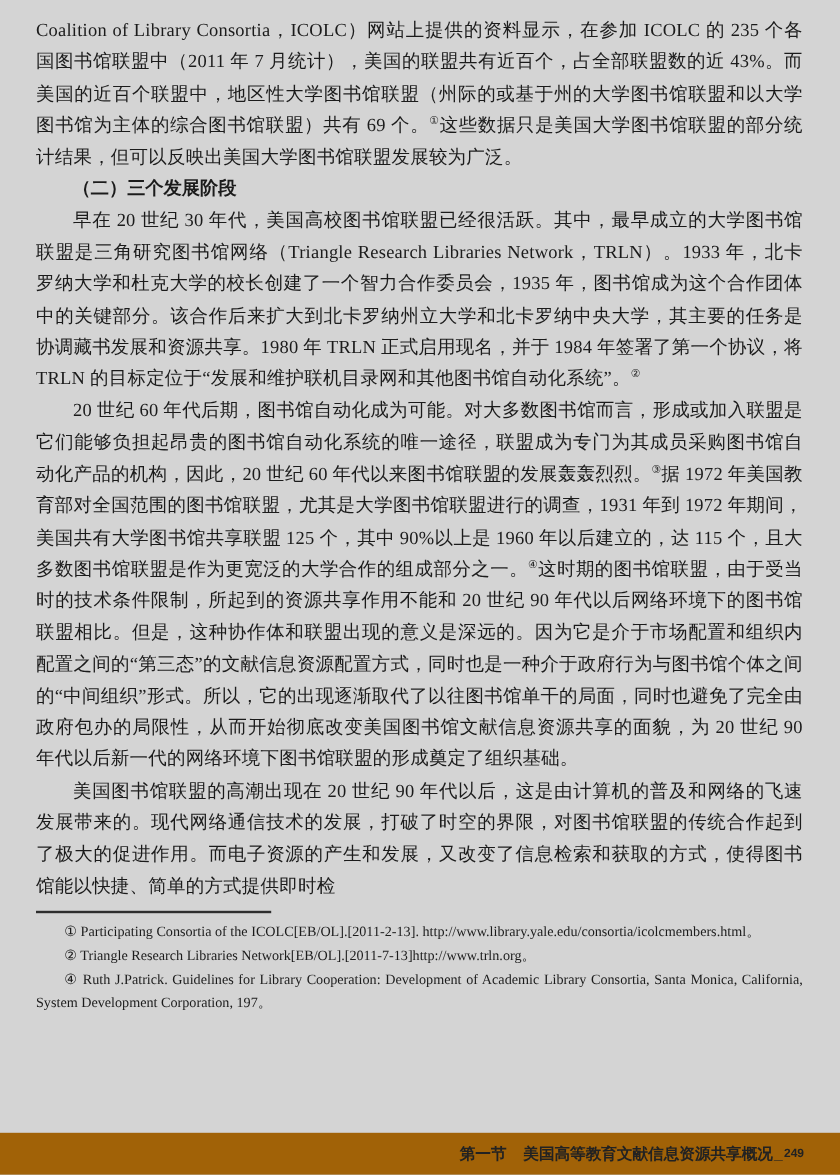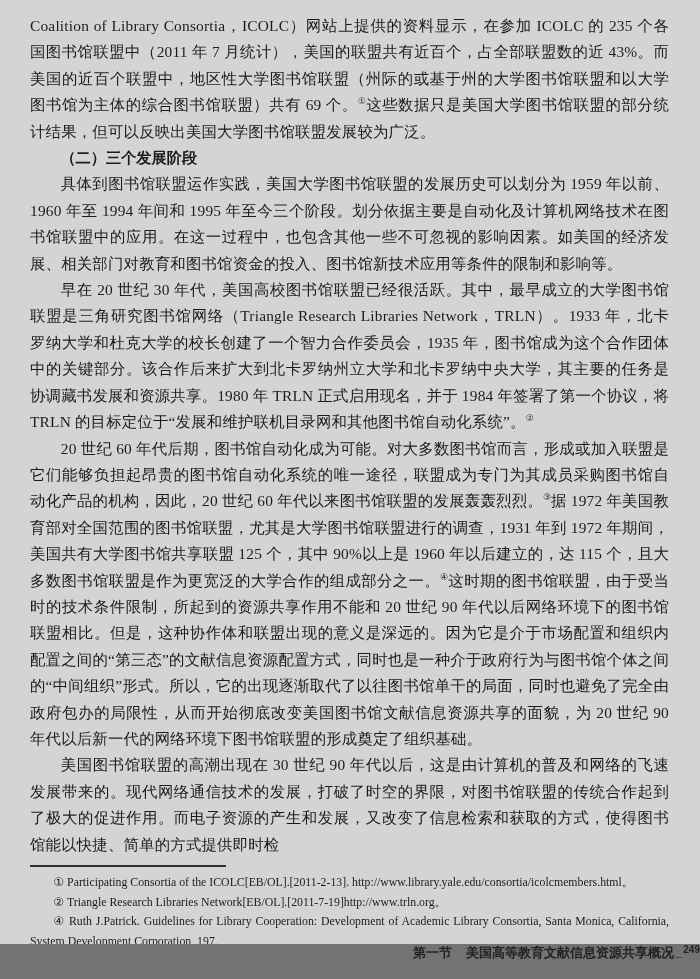--- a/index.html
+++ b/index.html
@@ -54,57 +54,57 @@
     line-height:19.6px;
     text-align:justify;
     text-indent:2em;
     letter-spacing:0;
     overflow-wrap:break-word;
   }
   .footer-band{
     position:absolute;
     left:0;bottom:0;
     width:100%;height:35px;
-    background:#737373;
+    background:#a16207;
     box-sizing:border-box;
+    padding-right:30px;
     display:flex;
-    align-items:flex-start;
+    align-items:center;
     justify-content:flex-end;
     font-family:"Liberation Sans","DejaVu Sans",sans-serif;
     font-weight:bold;
     color:#222;
   }
   .footer-section{font-size:13px;margin-right:14px;}
   .footer-title{font-size:13px;}
   .footer-divider{font-size:13px;margin:0 1px;}
   .footer-page-number{font-size:10px;}
 </style>
 </head>
 <body>
 
 <div class="page">
   <div class="content">
 
     <p class="body-par no-indent">Coalition of Library Consortia，ICOLC）网站上提供的资料显示，在参加 ICOLC 的 235 个各国图书馆联盟中（2011 年 7 月统计），美国的联盟共有近百个，占全部联盟数的近 43%。而美国的近百个联盟中，地区性大学图书馆联盟（州际的或基于州的大学图书馆联盟和以大学图书馆为主体的综合图书馆联盟）共有 69 个。<sup class="fn-ref">①</sup>这些数据只是美国大学图书馆联盟的部分统计结果，但可以反映出美国大学图书馆联盟发展较为广泛。</p>
 
     <p class="section-heading">（二）三个发展阶段</p>
 
-    <p class="body-par">具体到图书馆联盟运作实践，美国大学图书馆联盟的发展历史可以划分为 1959 年以前、1960 年至 1994 年间和 1995 年至今三个阶段。划分依据主要是自动化及计算机网络技术在图书馆联盟中的应用。在这一过程中，也包含其他一些不可忽视的影响因素。如美国的经济发展、相关部门对教育和图书馆资金的投入、图书馆新技术应用等条件的限制和影响等。</p>
 
     <p class="body-par">早在 20 世纪 30 年代，美国高校图书馆联盟已经很活跃。其中，最早成立的大学图书馆联盟是三角研究图书馆网络（Triangle Research Libraries Network，TRLN）。1933 年，北卡罗纳大学和杜克大学的校长创建了一个智力合作委员会，1935 年，图书馆成为这个合作团体中的关键部分。该合作后来扩大到北卡罗纳州立大学和北卡罗纳中央大学，其主要的任务是协调藏书发展和资源共享。1980 年 TRLN 正式启用现名，并于 1984 年签署了第一个协议，将 TRLN 的目标定位于“发展和维护联机目录网和其他图书馆自动化系统”。<sup class="fn-ref">②</sup></p>
 
     <p class="body-par">20 世纪 60 年代后期，图书馆自动化成为可能。对大多数图书馆而言，形成或加入联盟是它们能够负担起昂贵的图书馆自动化系统的唯一途径，联盟成为专门为其成员采购图书馆自动化产品的机构，因此，20 世纪 60 年代以来图书馆联盟的发展轰轰烈烈。<sup class="fn-ref">③</sup>据 1972 年美国教育部对全国范围的图书馆联盟，尤其是大学图书馆联盟进行的调查，1931 年到 1972 年期间，美国共有大学图书馆共享联盟 125 个，其中 90%以上是 1960 年以后建立的，达 115 个，且大多数图书馆联盟是作为更宽泛的大学合作的组成部分之一。<sup class="fn-ref">④</sup>这时期的图书馆联盟，由于受当时的技术条件限制，所起到的资源共享作用不能和 20 世纪 90 年代以后网络环境下的图书馆联盟相比。但是，这种协作体和联盟出现的意义是深远的。因为它是介于市场配置和组织内配置之间的“第三态”的文献信息资源配置方式，同时也是一种介于政府行为与图书馆个体之间的“中间组织”形式。所以，它的出现逐渐取代了以往图书馆单干的局面，同时也避免了完全由政府包办的局限性，从而开始彻底改变美国图书馆文献信息资源共享的面貌，为 20 世纪 90 年代以后新一代的网络环境下图书馆联盟的形成奠定了组织基础。</p>
 
-    <p class="body-par">美国图书馆联盟的高潮出现在 30 世纪 90 年代以后，这是由计算机的普及和网络的飞速发展带来的。现代网络通信技术的发展，打破了时空的界限，对图书馆联盟的传统合作起到了极大的促进作用。而电子资源的产生和发展，又改变了信息检索和获取的方式，使得图书馆能以快捷、简单的方式提供即时检</p>
+    <p class="body-par">美国图书馆联盟的高潮出现在 20 世纪 90 年代以后，这是由计算机的普及和网络的飞速发展带来的。现代网络通信技术的发展，打破了时空的界限，对图书馆联盟的传统合作起到了极大的促进作用。而电子资源的产生和发展，又改变了信息检索和获取的方式，使得图书馆能以快捷、简单的方式提供即时检</p>
 
     <hr class="footnote-rule">
 
     <div class="footnotes">
       <p class="footnote">① Participating Consortia of the ICOLC[EB/OL].[2011-2-13]. http://www.library.yale.edu/consortia/icolcmembers.html。</p>
-      <p class="footnote">② Triangle Research Libraries Network[EB/OL].[2011-7-19]http://www.trln.org。</p>
+      <p class="footnote">② Triangle Research Libraries Network[EB/OL].[2011-7-13]http://www.trln.org。</p>
       <p class="footnote">④ Ruth J.Patrick. Guidelines for Library Cooperation: Development of Academic Library Consortia, Santa Monica, California, System Development Corporation, 197。</p>
     </div>
   </div>
 
   <div class="footer-band">
     <span class="footer-section">第一节</span>
     <span class="footer-title">美国高等教育文献信息资源共享概况</span>
     <span class="footer-divider">_</span>
     <span class="footer-page-number">249</span>
   </div>

